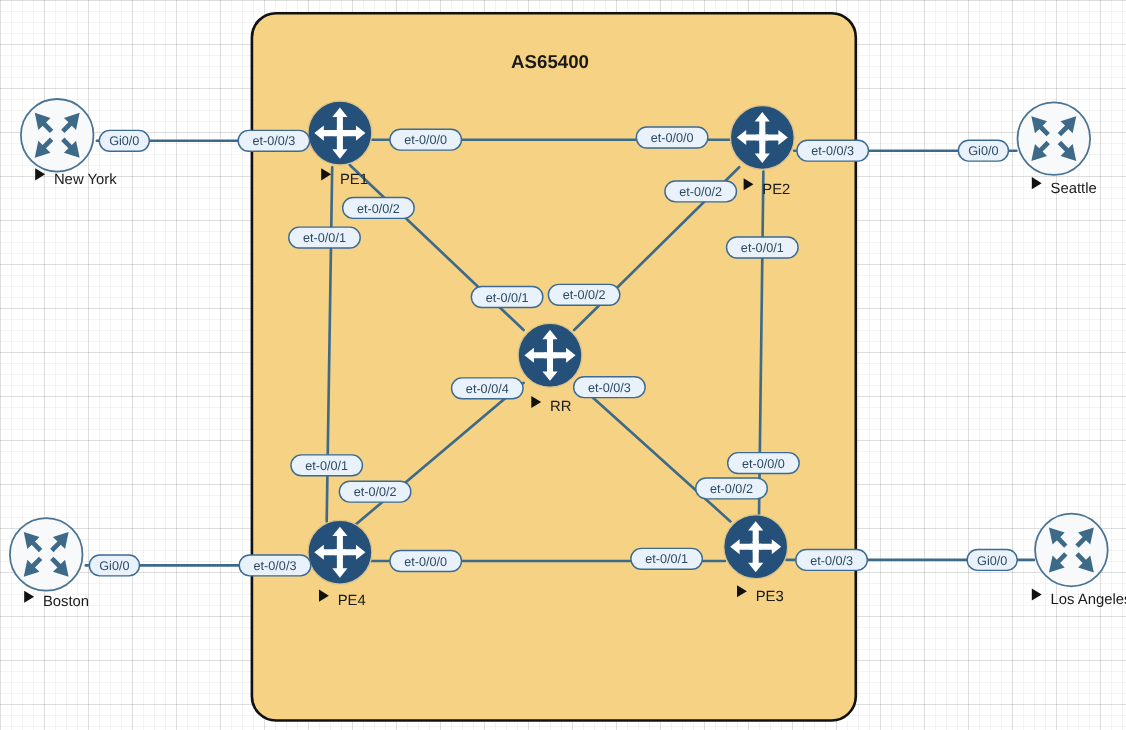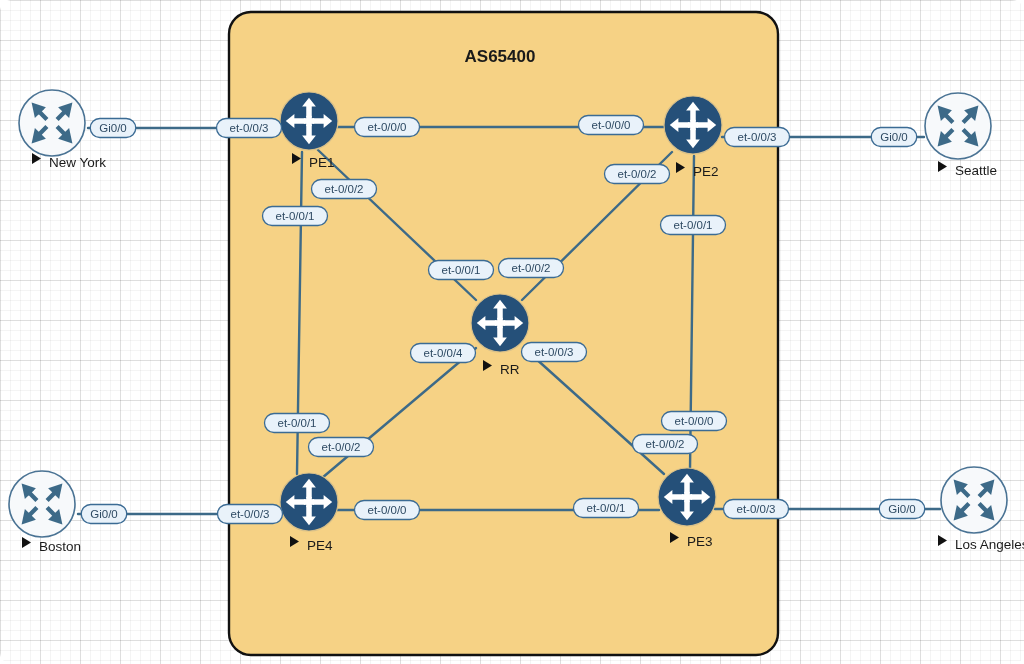--- a/index.html
+++ b/index.html
@@ -12,21 +12,20 @@
   #canvas{
     position:absolute;inset:0;width:1024px;height:664px;
     background-color:#ffffff;
     background-image:
       linear-gradient(to right, rgba(0,0,0,0.045) 1px, transparent 1px),
       linear-gradient(to bottom, rgba(0,0,0,0.045) 1px, transparent 1px),
       linear-gradient(to right, rgba(0,0,0,0.09) 1px, transparent 1px),
       linear-gradient(to bottom, rgba(0,0,0,0.09) 1px, transparent 1px);
     background-size:10px 10px,10px 10px,40px 40px,40px 40px;
     background-position:0 0,0 0,0 0,0 0;
-    border-radius:12px;
   }
   svg#topology{position:absolute;left:0;top:0;width:1024px;height:664px;}
   .as-title{
     font-size:17px;font-weight:bold;fill:#1a1a1a;
     font-family:"Liberation Sans","DejaVu Sans",sans-serif;
   }
   .node-label{
     font-size:13.5px;fill:#1a1a1a;
     font-family:"Liberation Sans","DejaVu Sans",sans-serif;
   }

